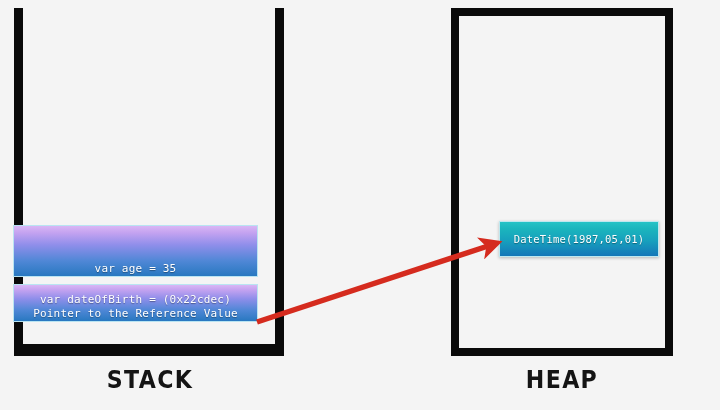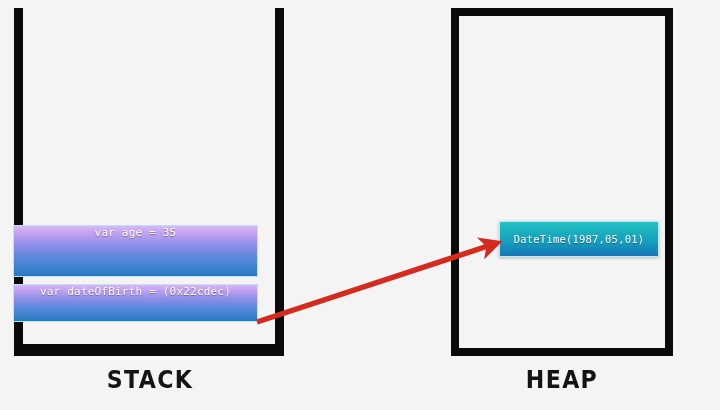--- a/index.html
+++ b/index.html
@@ -51,21 +51,21 @@
     border: 1px solid #b9e4f2;
     background: linear-gradient(to bottom,
                 #d9b6f5 0%,
                 #c3a2f0 14%,
                 #8f8eea 38%,
                 #4f87d6 70%,
                 #2878c0 100%);
     display: flex;
     flex-direction: column;
     align-items: center;
-    justify-content: flex-start;
+    justify-content: flex-end;
     color: #ffffff;
     font-family: "DejaVu Sans Mono", "Liberation Mono", monospace;
     font-size: 11px;
     line-height: 14px;
     letter-spacing: 0.2px;
     text-align: center;
     text-shadow: 0 1px 1px rgba(0,0,0,0.35);
   }
   #frame-age {
     top: 225px;
@@ -148,20 +148,21 @@
     <div class="stack-wall right"></div>
     <div class="stack-floor"></div>
   </div>
 
   <div id="frame-age" class="stack-frame">
     <div class="frame-line">var age = 35</div>
   </div>
 
   <div id="frame-dob" class="stack-frame">
     <div class="frame-line">var dateOfBirth = (0x22cdec)</div>
+    <div class="frame-line">Pointer to the Reference Value</div>
   </div>
 
   <div id="heap-container"></div>
 
   <div id="heap-object">DateTime(1987,05,01)</div>
 
   <svg id="pointer-arrow" viewBox="0 0 720 410">
     <defs>
       <marker id="arrowhead" markerWidth="4.2" markerHeight="4.2" refX="2.0" refY="2.1" orient="auto" markerUnits="strokeWidth">
         <path d="M 0 0 L 4.2 2.1 L 0 4.2 L 1.1 2.1 Z" fill="#d52b1e"></path>

